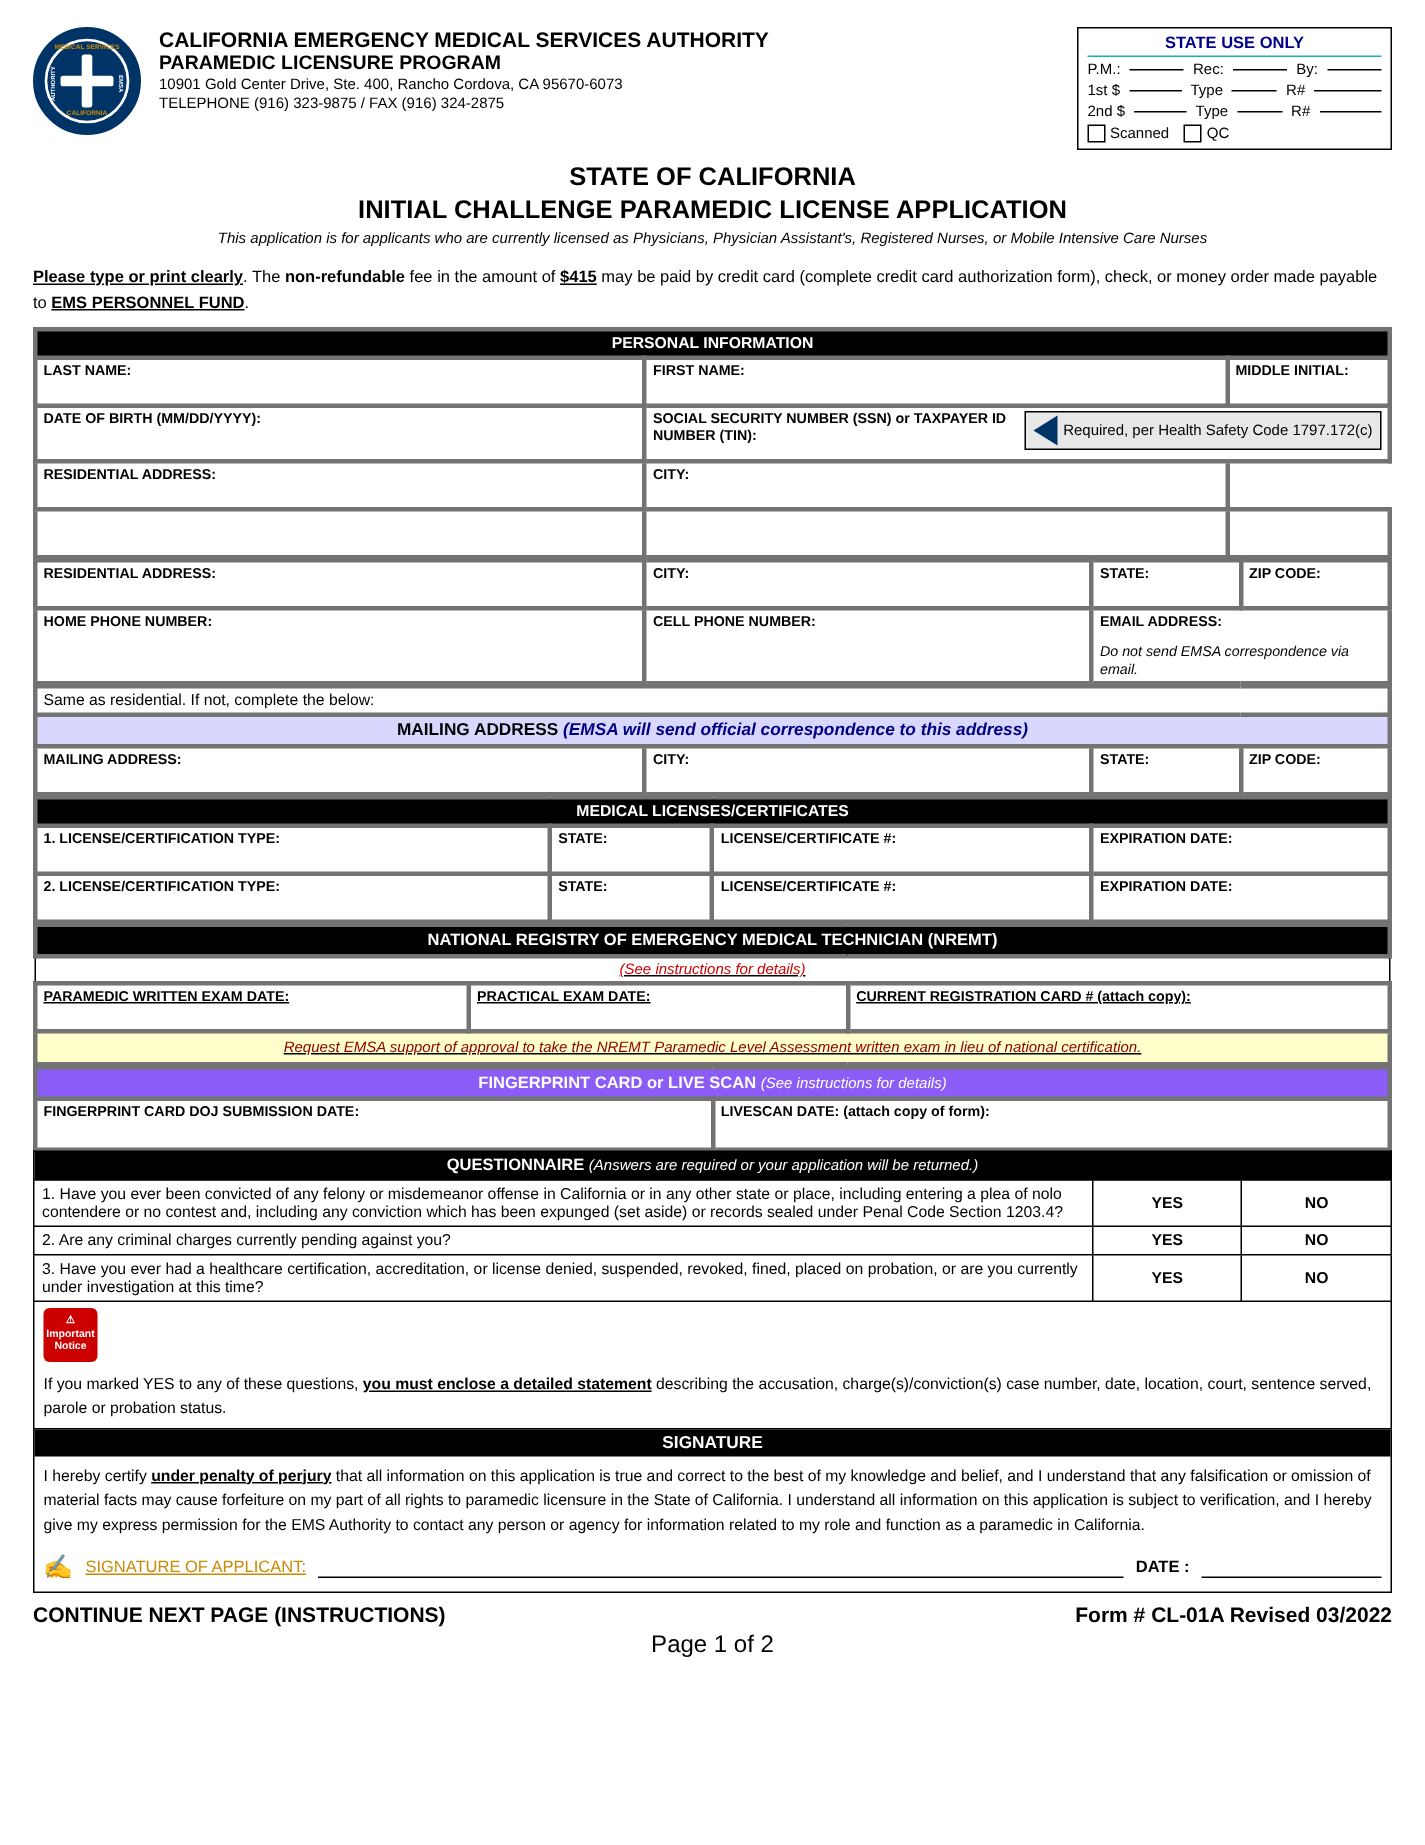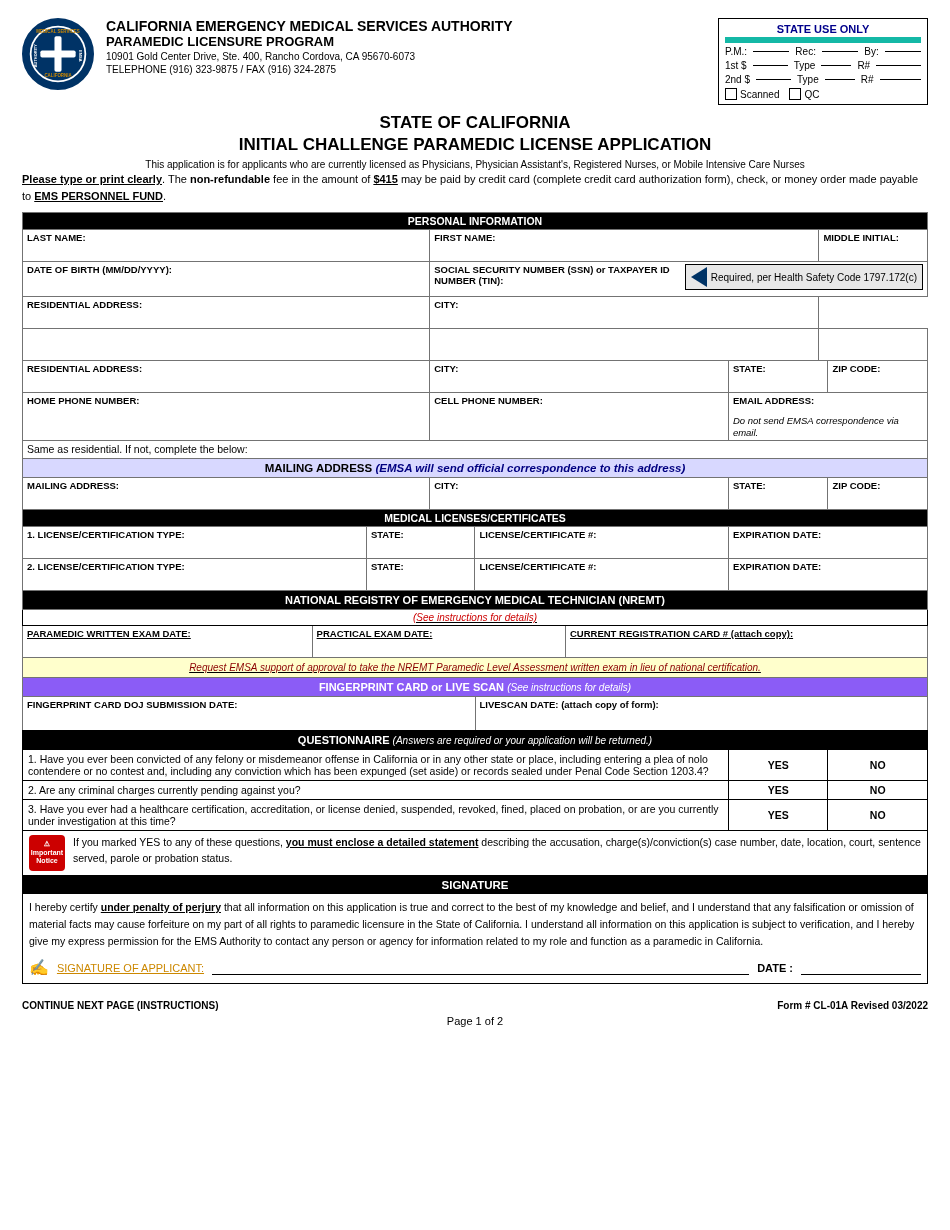--- a/index.html
+++ b/index.html
@@ -59,21 +59,21 @@
       border: 1.5px solid #000;
       width: 210px;
       flex-shrink: 0;
       padding: 4px 6px;
       font-size: 10px;
     }
     .state-use-title {
       text-align: center;
       font-weight: bold;
       color: #00008B;
-      border-bottom: 6px solid #14b8a6;
+      border-bottom: 1px solid #14b8a6;
       padding-bottom: 2px;
       margin-bottom: 3px;
       font-size: 11px;
     }
     .state-use-row {
       display: flex;
       gap: 6px;
       margin-bottom: 3px;
       align-items: center;
     }
@@ -108,22 +108,23 @@
       margin: 8px 0 2px 0;
     }
     .sub-title {
       text-align: center;
       font-size: 17px;
       font-weight: bold;
       margin-bottom: 4px;
     }
     .italics-note {
       text-align: center;
+      font-style: italic;
       font-size: 10px;
-      margin-bottom: 1px;
+      margin-bottom: 12px;
     }
     .fee-note {
       font-size: 11px;
       margin-bottom: 8px;
       line-height: 1.5;
     }
 
     
     .section-header {
       background: #000;
@@ -132,21 +133,21 @@
       font-weight: bold;
       font-size: 11.5px;
       padding: 3px 0;
     }
     .form-table {
       width: 100%;
       border-collapse: collapse;
       margin-bottom: 0;
     }
     .form-table td, .form-table th {
-      border: 1px solid #737373;
+      border: 3px solid #737373;
       padding: 2px 4px;
       vertical-align: top;
       font-size: 10.5px;
     }
     .field-label {
       font-size: 9.5px;
       font-weight: bold;
       color: #000;
       display: block;
       margin-bottom: 8px;
@@ -186,20 +187,21 @@
 
     
     .notice-row {
       display: flex;
       align-items: flex-start;
       border: 1px solid #000;
       border-top: none;
       padding: 4px 6px;
       gap: 8px;
       background: #fff;
+      flex-direction: column;
     }
     .notice-icon {
       width: 36px;
       height: 36px;
       flex-shrink: 0;
       background: #cc0000;
       border-radius: 4px;
       display: flex;
       align-items: center;
       justify-content: center;
@@ -250,28 +252,28 @@
       height: 14px;
     }
     .sig-icon {
       font-size: 16px;
     }
 
     
     .footer-row {
       display: flex;
       justify-content: space-between;
-      margin-top: 16px;
-      font-size: 10px;
+      margin-top: 6px;
+      font-size: 14px;
       font-weight: bold;
       text-align: right;
     }
     .page-num {
       text-align: center;
-      font-size: 11px;
+      font-size: 16px;
       margin-top: 4px;
     }
     .italic-blue {
       font-style: italic;
       color: #000080;
     }
     .fingerprint-header td {
       background: #8b5cf6;
       color: #fff;
       text-align: center;

